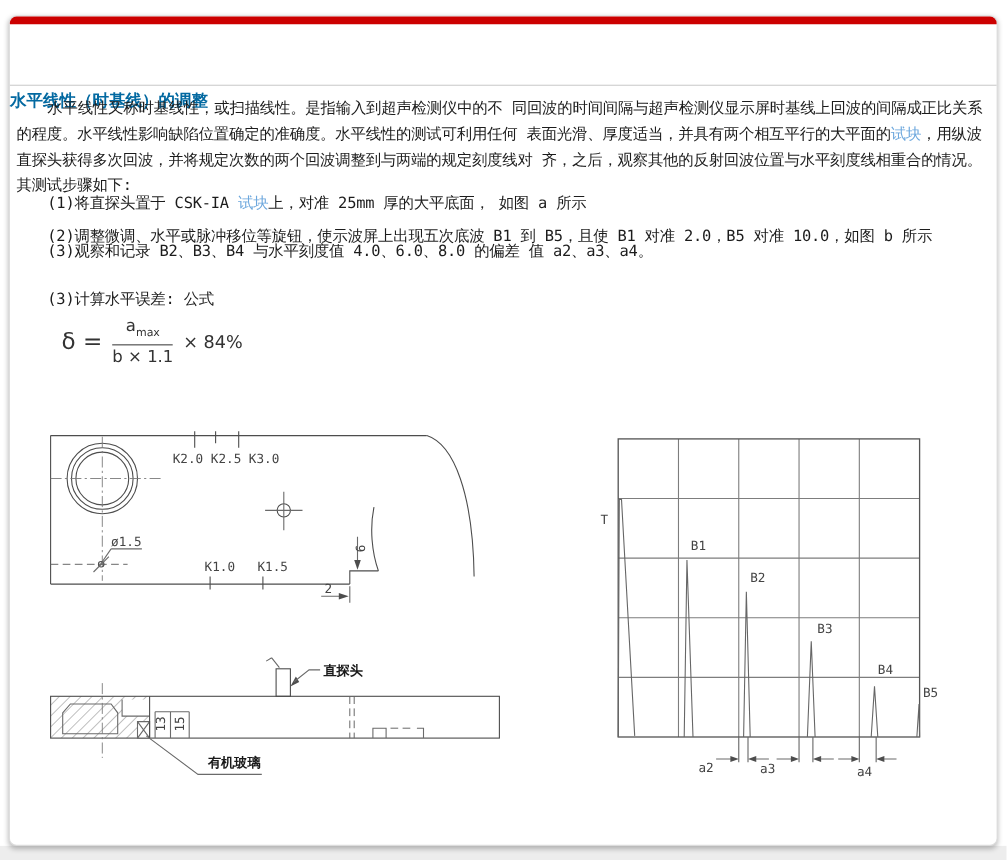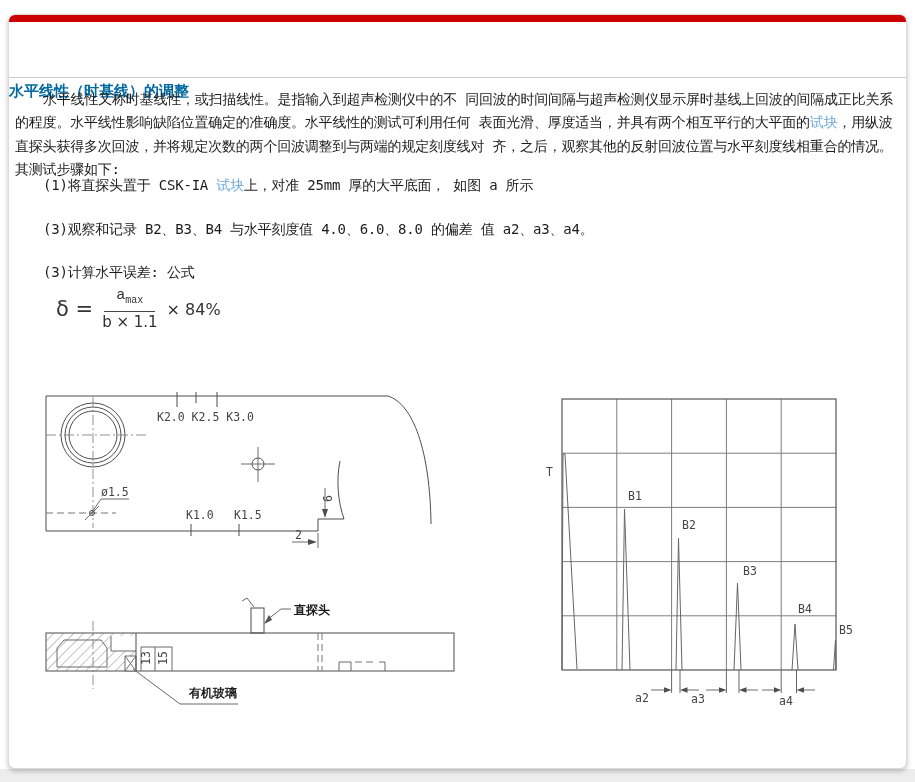--- a/index.html
+++ b/index.html
@@ -27,21 +27,21 @@
   .intro{position:absolute;top:73px;left:6px;width:888px;text-indent:28px;}
   .doc-link{color:#6ca7dd;cursor:pointer;text-decoration:none;}
   .step{position:absolute;left:34px;line-height:20px;white-space:nowrap;text-align:right;}
   .step1{top:160px;} .step2{top:190px;} .step3{top:204px;} .step4{top:247px;}
   .formula{
     position:absolute;top:271px;left:47px;display:flex;align-items:center;gap:9px;
     font-family:"DejaVu Sans",sans-serif;color:#333;
   }
   .delta{font-size:21px;}
   .frac{display:inline-flex;flex-direction:column;align-items:center;font-size:15px;}
-  .frac .num{padding:0 12px;border-bottom:1.5px solid #444;line-height:20px;font-family:Liberation Mono, monospace;}
+  .frac .num{padding:0 12px;border-bottom:1.5px solid #444;line-height:20px;}
   .frac .num sub{font-size:10px;}
   .frac .den{line-height:20px;}
   .mult{font-size:16px;}
   .note{position:absolute;top:329px;left:33px;line-height:20px;white-space:nowrap;}
   .fig{position:absolute;}
   .figA{left:32px;top:375px;}
   .figB{left:32px;top:581px;}
   .figC{left:532px;top:374px;}
   svg{display:block;}
   svg .ln{stroke:#4d4d4d;stroke-width:1;fill:none;}
@@ -62,20 +62,21 @@
 
 <div class="card">
   <div class="redbar"></div>
 
   <div class="page-title">水平线性（时基线）的调整</div>
   <div class="divider"></div>
 
   <div class="textblock intro"><span>水平线性又称时基线性，或扫描线性。是指输入到超声检测仪中的不 同回波的时间间隔与超声检测仪显示屏时基线上回波的间隔成正比关系的程度。水平线性影响缺陷位置确定的准确度。水平线性的测试可利用任何 表面光滑、厚度适当，并具有两个相互平行的大平面的</span><a class="doc-link">试块</a><span>，用纵波直探头获得多次回波，并将规定次数的两个回波调整到与两端的规定刻度线对 齐，之后，观察其他的反射回波位置与水平刻度线相重合的情况。其测试步骤如下:</span></div>
 
   <div class="textblock step step1"><span>(1)将直探头置于 CSK-IA </span><a class="doc-link">试块</a><span>上，对准 25mm 厚的大平底面， 如图 a 所示</span></div>
+  <div class="textblock step step2">(2)调整微调、水平或脉冲移位等旋钮，使示波屏上出现五次底波 B1 到 B5，且使 B1 对准 2.0，B5 对准 10.0，如图 b 所示</div>
   <div class="textblock step step3">(3)观察和记录 B2、B3、B4 与水平刻度值 4.0、6.0、8.0 的偏差 值 a2、a3、a4。</div>
   <div class="textblock step step4">(3)计算水平误差: 公式</div>
 
   <div class="formula">
     <span class="delta">δ =</span>
     <span class="frac">
       <span class="num"><span>a</span><sub>max</sub></span>
       <span class="den">b × 1.1</span>
     </span>
     <span class="mult">× 84%</span>

